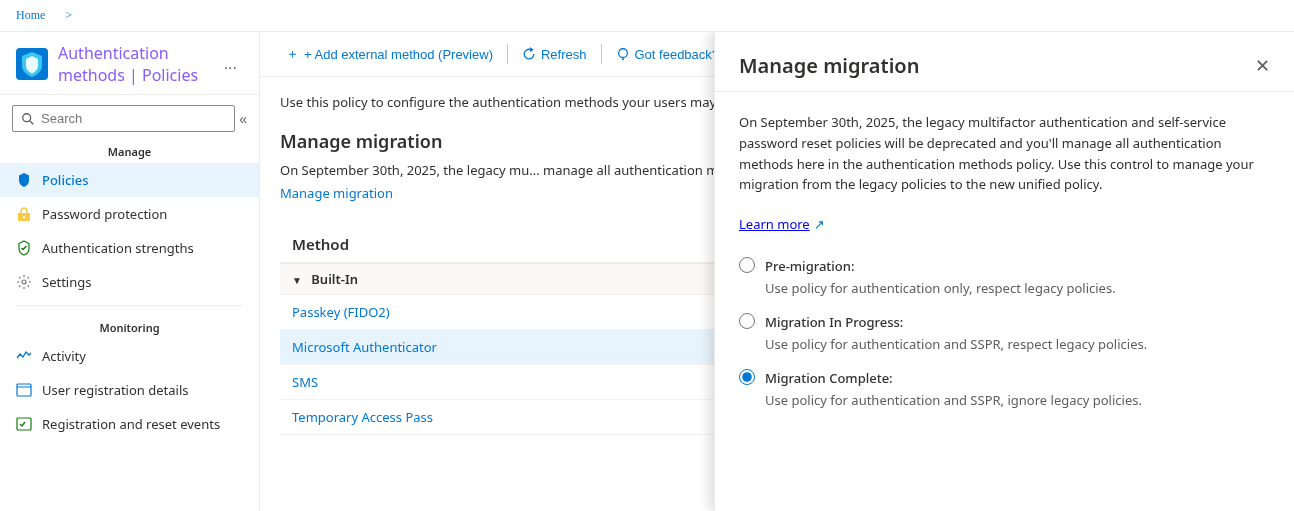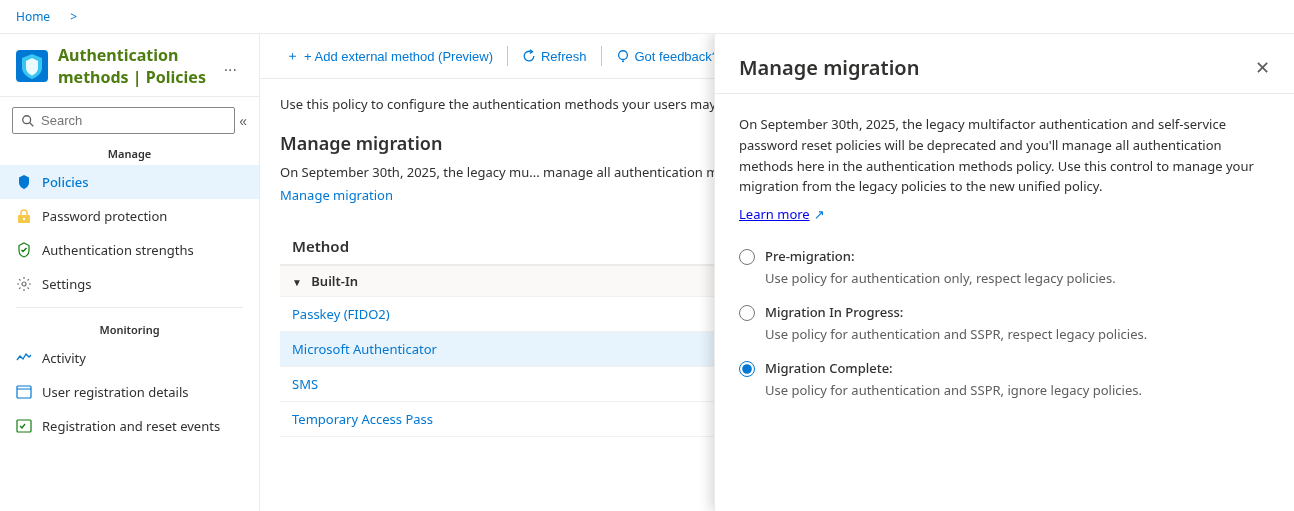--- a/index.html
+++ b/index.html
@@ -8,20 +8,21 @@
     
     .breadcrumb-bar {
       padding: 8px 16px;
       font-size: 12px;
       color: #0078d4;
       display: flex;
       align-items: flex-start;
       gap: 20px;
       border-bottom: 1px solid #edebe9;
       flex-shrink: 0;
+      font-family: Liberation Serif, serif;
     }
     .breadcrumb-bar a { color: #0078d4; text-decoration: none; }
 
     
     .app-layout { display: flex; flex: 1; overflow: hidden; }
 
     
     .sidebar {
       width: 260px;
       flex-shrink: 0;
@@ -40,21 +41,21 @@
       border-bottom: 1px solid #edebe9;
       flex-shrink: 0;
     }
     .app-icon {
       width: 32px;
       height: 32px;
       flex-shrink: 0;
     }
     .header-text { flex: 1; }
     .header-title { font-size: 16px; font-weight: 600; color: #323130; }
-    .header-title span { color: #4d7c0f; font-weight: 700; }
+    .header-title span { color: #8b5cf6; font-weight: 400; }
     .header-subtitle { font-size: 11px; color: #605e5c; }
     .more-btn { background: none; border: none; cursor: pointer; font-size: 16px; color: #605e5c; padding: 2px 6px; }
 
     
     .search-box {
       margin: 10px 12px;
       display: flex;
       align-items: center;
       border: 1px solid #8a8886;
       border-radius: 2px;
@@ -171,27 +172,27 @@
       display: flex;
       align-items: center;
       justify-content: space-between;
       padding: 20px 24px 12px 24px;
       border-bottom: 1px solid #edebe9;
       flex-shrink: 0;
     }
     .panel-title { font-size: 20px; font-weight: 600; }
     .panel-close { background: none; border: none; cursor: pointer; font-size: 18px; color: #605e5c; }
     .panel-body { padding: 20px 24px; }
-    .panel-desc { font-size: 13px; color: #323130; line-height: 1.6; margin-bottom: 8px; }
+    .panel-desc { font-size: 13px; color: #323130; line-height: 1.6; margin-bottom: 20px; }
     .panel-learn { display: flex; align-items: center; gap: 4px; color: #0078d4; font-size: 13px; margin-bottom: 24px; }
 
     
     .radio-group { display: flex; flex-direction: column; gap: 16px; }
     .radio-option { display: flex; flex-direction: column; gap: 4px; }
-    .radio-label { display: flex; align-items: flex-end; gap: 10px; font-size: 13px; font-weight: 500; cursor: pointer; }
+    .radio-label { display: flex; align-items: flex-start; gap: 10px; font-size: 13px; font-weight: 500; cursor: pointer; }
     .radio-input { width: 16px; height: 16px; accent-color: #0078d4; flex-shrink: 0; }
     .radio-desc { font-size: 13px; color: #605e5c; padding-left: 26px; }
   </style>
 </head>
 <body>
 
 <div class="breadcrumb-bar">
   <a href="#">Home</a>
   <span>&gt;</span>
 </div>

